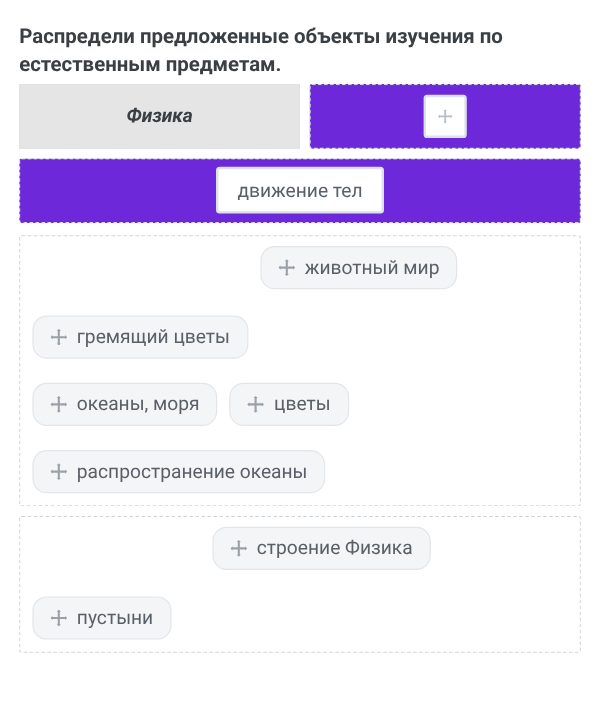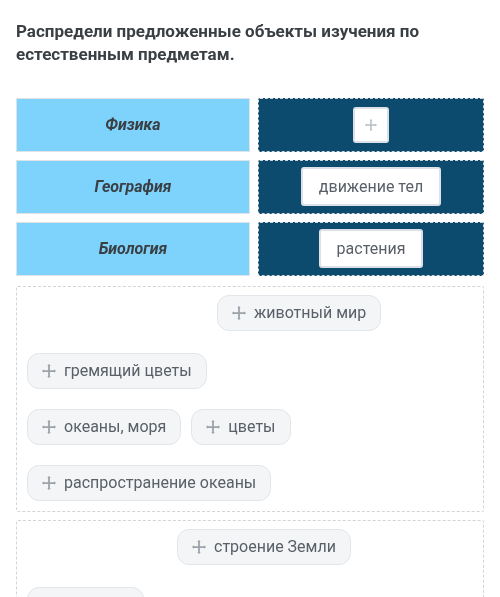--- a/index.html
+++ b/index.html
@@ -10,45 +10,45 @@
     font-family: -apple-system, BlinkMacSystemFont, "Segoe UI", Roboto, Arial, sans-serif;
     background: #ffffff;
     color: #3a3f44;
     padding: 20px 16px;
   }
   .prompt {
     font-size: 17px;
     font-weight: 700;
     color: #3a3f44;
     line-height: 1.35;
-    margin-bottom: 32px;
+    margin-bottom: 4px;
   }
   .rows { display: flex; flex-direction: column; gap: 8px; }
   .row {
     display: flex;
     gap: 8px;
     height: 54px;
   }
   .category {
     flex: 0 0 50%;
     border: 1px solid #dfe3e6;
-    background: #7dd3fc;
+    background: #e5e5e5;
     display: flex;
     align-items: center;
     justify-content: center;
     font-style: italic;
     font-weight: 700;
     font-size: 16px;
     color: #3a3f44;
   }
   .dropzone {
     flex: 1;
     border: 1px dashed #d0d5da;
     border-radius: 2px;
-    background: #0c4a6e;
+    background: #6d28d9;
     display: flex;
     align-items: center;
     justify-content: center;
     padding: 6px;
   }
   .placed-chip {
     background: #ffffff;
     border: 2px solid #dbe1e6;
     border-radius: 3px;
     padding: 8px 16px;
@@ -121,32 +121,25 @@
         <span class="drag-icon">
           <svg viewBox="0 0 16 16" width="12" height="12" fill="currentColor">
               <path d="M8 0l2 2H9v5h5V6l2 2-2 2V9H9v5h1l-2 2-2-2h1V9H2v1L0 8l2-2v1h5V2H6l2-2z"></path>
             </svg>
         </span>
       </div>
     </div>
   </div>
 
   <div class="row">
-    <div class="category">География</div>
     <div class="dropzone">
       <div class="placed-chip">движение тел</div>
     </div>
   </div>
 
-  <div class="row">
-    <div class="category">Биология</div>
-    <div class="dropzone">
-      <div class="placed-chip">растения</div>
-    </div>
-  </div>
 
 </div>
 
 <div class="bank">
   <span class="bank-spacer"></span>
   <div class="chip">
     <span class="drag-icon">
       <svg viewBox="0 0 16 16" width="14" height="14" fill="currentColor">
           <path d="M8 0l2 2H9v5h5V6l2 2-2 2V9H9v5h1l-2 2-2-2h1V9H2v1L0 8l2-2v1h5V2H6l2-2z"></path>
         </svg>
@@ -191,24 +184,24 @@
 </div>
 
 <div class="bank" style="margin-top:8px;">
   <span class="bank-spacer" style="flex-basis:140px;"></span>
   <div class="chip">
     <span class="drag-icon">
       <svg viewBox="0 0 16 16" width="14" height="14" fill="currentColor">
           <path d="M8 0l2 2H9v5h5V6l2 2-2 2V9H9v5h1l-2 2-2-2h1V9H2v1L0 8l2-2v1h5V2H6l2-2z"></path>
         </svg>
     </span>
-    <span>строение Земли</span>
-  </div>
-  <span class="row-break"></span>
-  <div class="chip">
-    <span class="drag-icon">
-      <svg viewBox="0 0 16 16" width="14" height="14" fill="currentColor">
-          <path d="M8 0l2 2H9v5h5V6l2 2-2 2V9H9v5h1l-2 2-2-2h1V9H2v1L0 8l2-2v1h5V2H6l2-2z"></path>
-        </svg>
-    </span>
-    <span>объекты</span>
+    <span>строение Физика</span>
+  </div>
+  <span class="row-break"></span>
+  <div class="chip">
+    <span class="drag-icon">
+      <svg viewBox="0 0 16 16" width="14" height="14" fill="currentColor">
+          <path d="M8 0l2 2H9v5h5V6l2 2-2 2V9H9v5h1l-2 2-2-2h1V9H2v1L0 8l2-2v1h5V2H6l2-2z"></path>
+        </svg>
+    </span>
+    <span>пустыни</span>
   </div>
 </div>
 
 </body></html>

